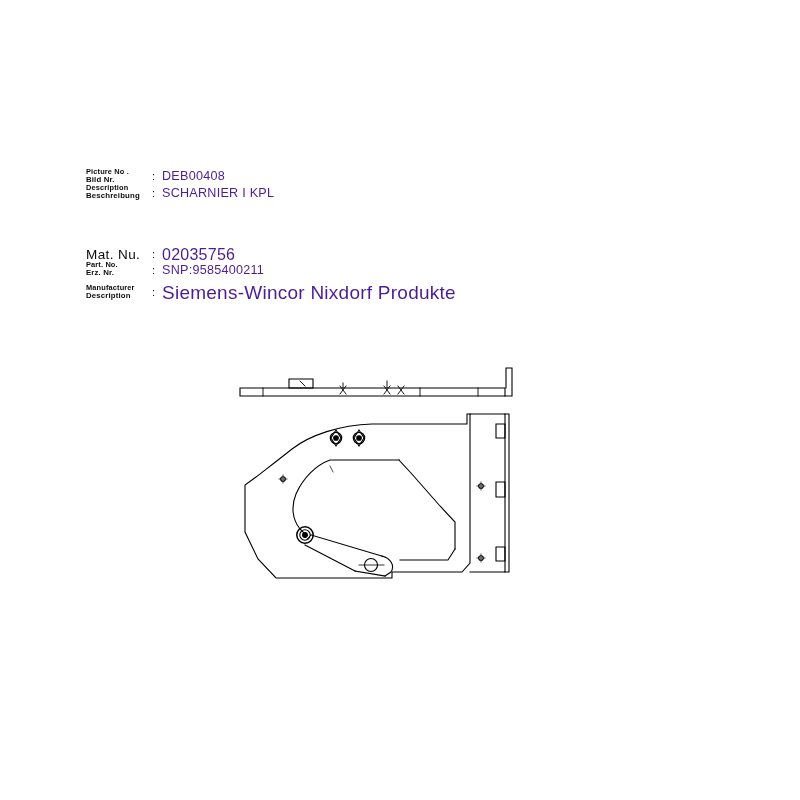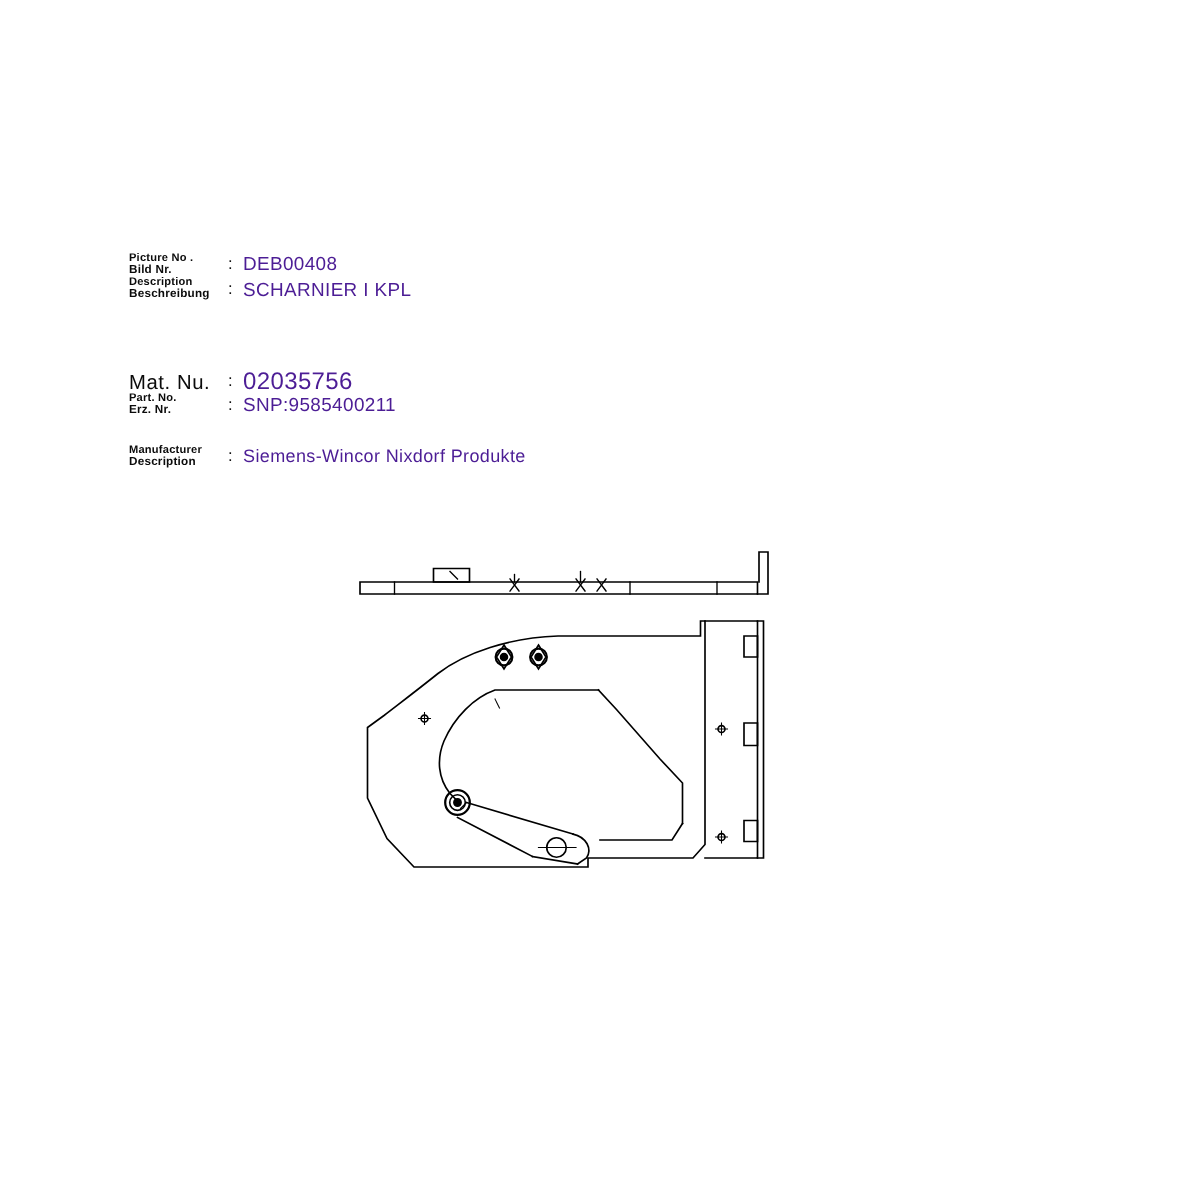--- a/index.html
+++ b/index.html
@@ -76,22 +76,22 @@
   
   #row-matnu .info-labels { line-height: 1.0; }
   #row-matnu .lbl-en {
     font-size: 13.5px;
     font-weight: normal;
     letter-spacing: 0.4px;
   }
   #row-matnu .info-value { font-size: 16px; }
   #row-matnu { margin-bottom: 0px; margin-top: 48px; }
 
-  #row-erznr { margin-bottom: 19px; }
-  #row-hersteller .info-value { font-size: 12px; }
+  #row-erznr { margin-bottom: 7px; }
+  #row-hersteller .info-value { font-size: 19px; }
 
   
   #drawing {
     position: absolute;
     left: 0;
     top: 0;
     width: 800px;
     height: 800px;
     pointer-events: none;
   }

